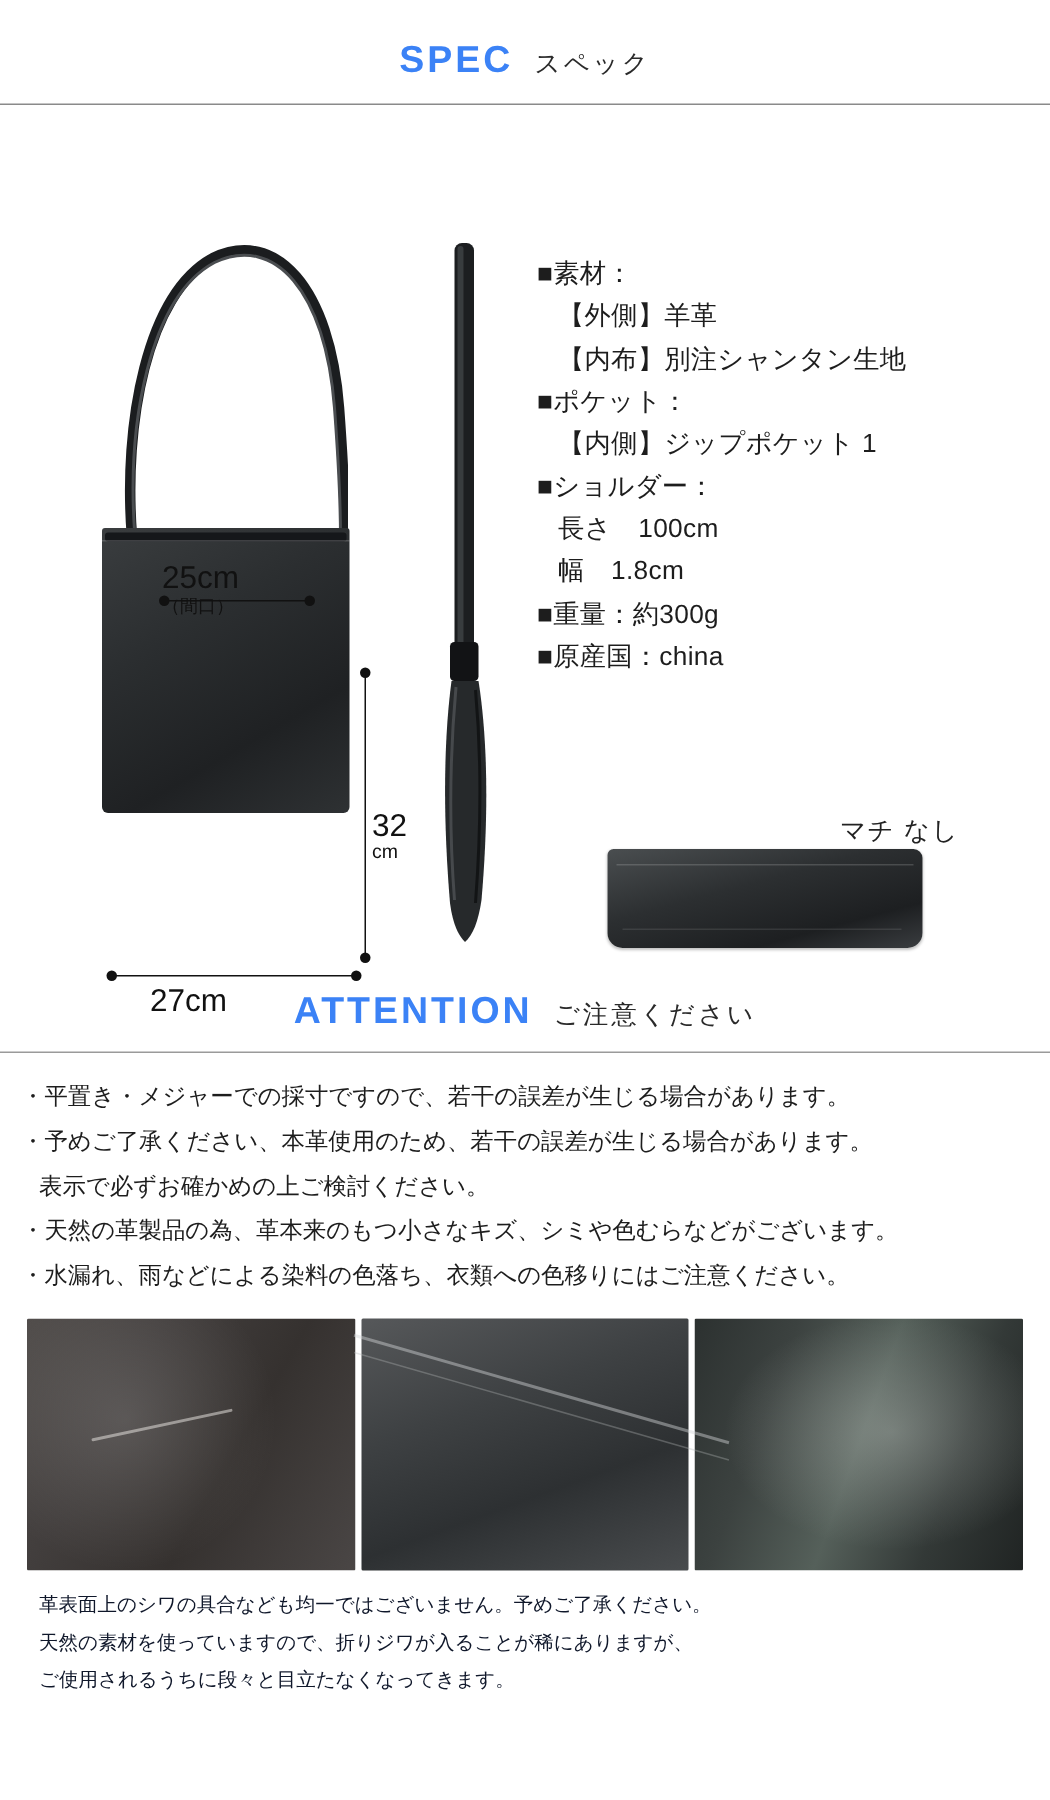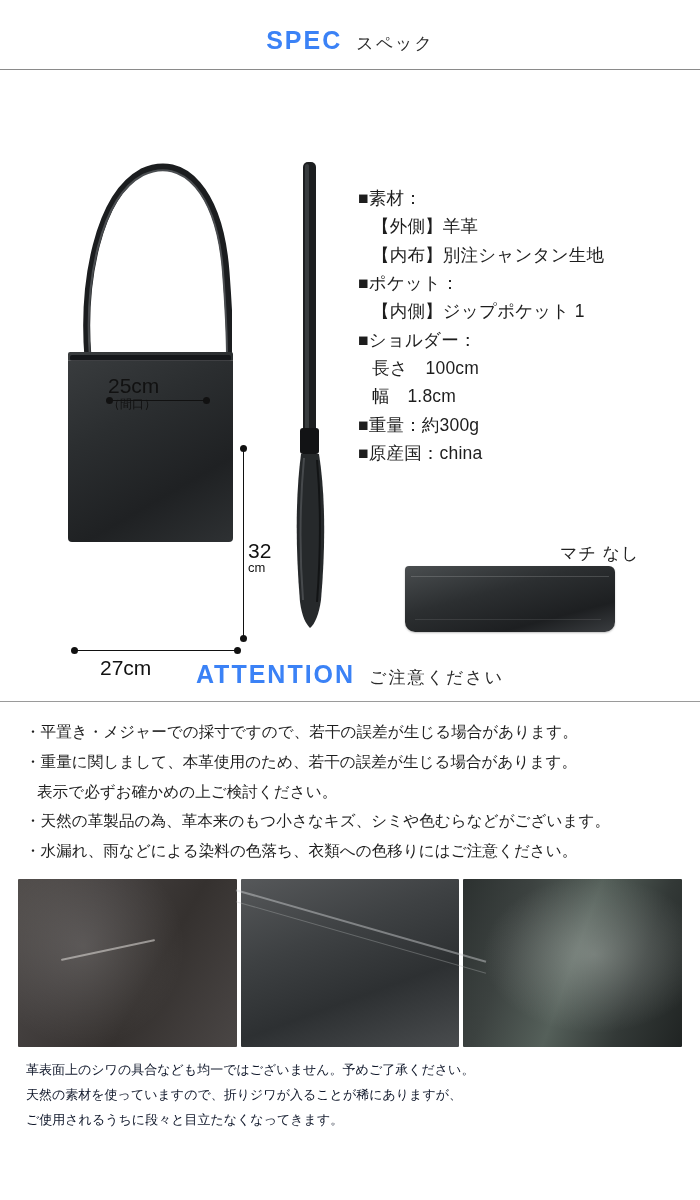--- a/index.html
+++ b/index.html
@@ -146,29 +146,28 @@
   
   .spec-text {
     position: absolute;
     left: 358px;
     top: 98px;
     width: 330px;
     font-size: 17.5px;
     line-height: 1.62;
     color: #1d1d1d;
     letter-spacing: 0.2px;
-    margin-top: 16px;
   }
   .spec-text div { white-space: pre; }
   .indent1 { padding-left: 14px; }
   .indent2 { padding-left: 78px; }
 
   
   .attn-list {
-    padding: 16px 22px 6px 25px;
+    padding: 16px 22px 6px 14px;
     font-size: 15.6px;
     line-height: 1.78;
     color: #1d1d1d;
   }
   .attn-list .li { margin-bottom: 2px; }
   .attn-list .li .cont { display: block; padding-left: 12px; }
 
   
   .photos {
     display: flex;
@@ -285,21 +284,21 @@
   <span class="en">ATTENTION</span>
   <span class="jp">ご注意ください</span>
 </div>
 <hr class="rule thin">
 
 <div class="attn-list">
   <div class="li">
     <span>・平置き・メジャーでの採寸ですので、若干の誤差が生じる場合があります。</span>
   </div>
   <div class="li">
-    <span>・重量に関しまして、本革使用のため、若干の誤差が生じる場合があります。</span>
+    <span>・予めご了承ください、本革使用のため、若干の誤差が生じる場合があります。</span>
   </div>
   <div class="li">
     <span class="cont">表示で必ずお確かめの上ご検討ください。</span>
   </div>
   <div class="li">
     <span>・天然の革製品の為、革本来のもつ小さなキズ、シミや色むらなどがございます。</span>
   </div>
   <div class="li">
     <span>・水漏れ、雨などによる染料の色落ち、衣類への色移りにはご注意ください。</span>
   </div>

